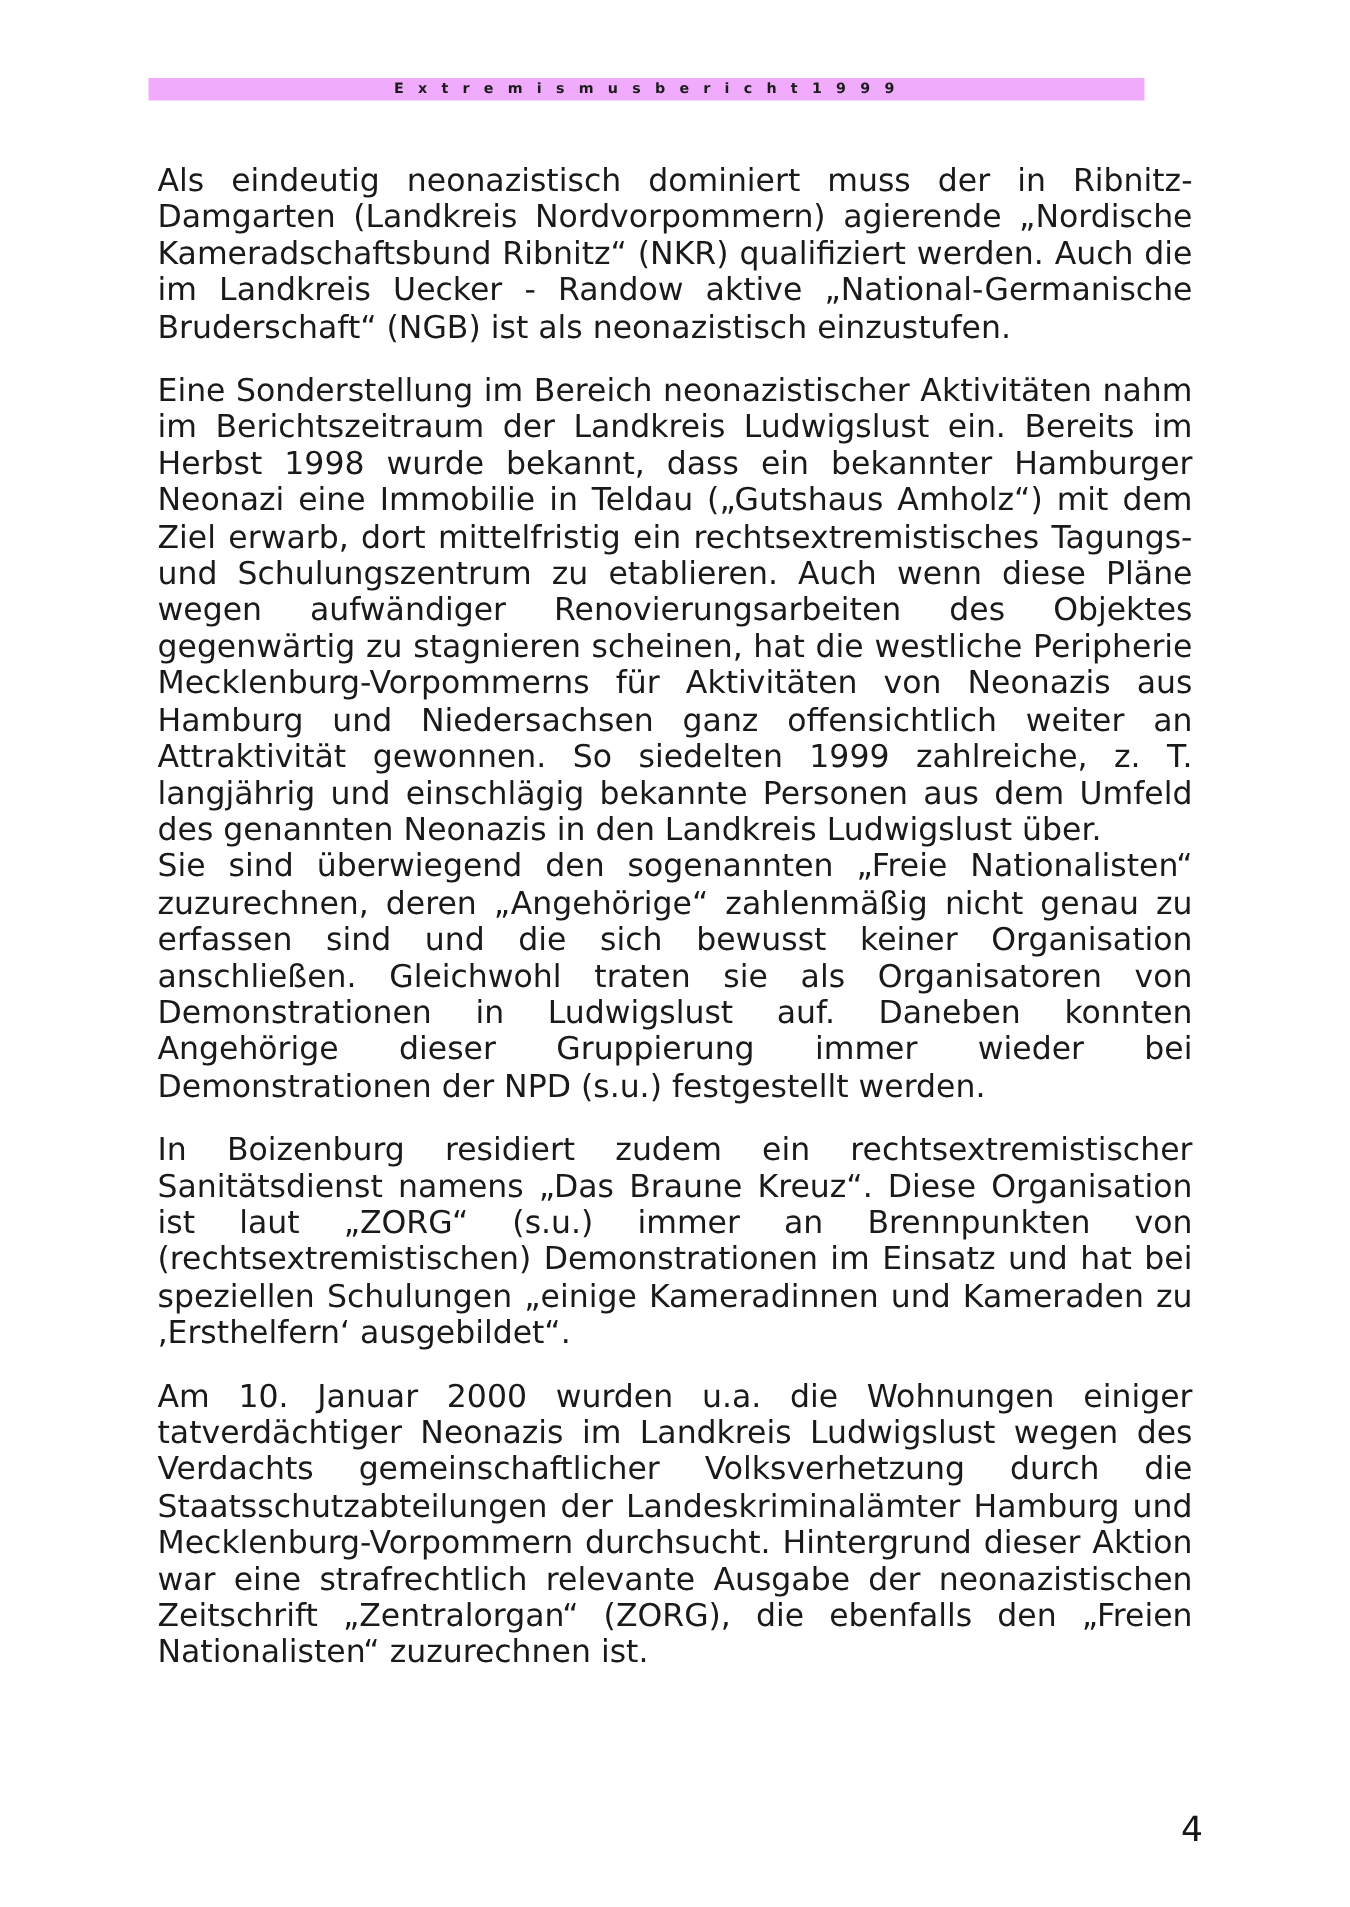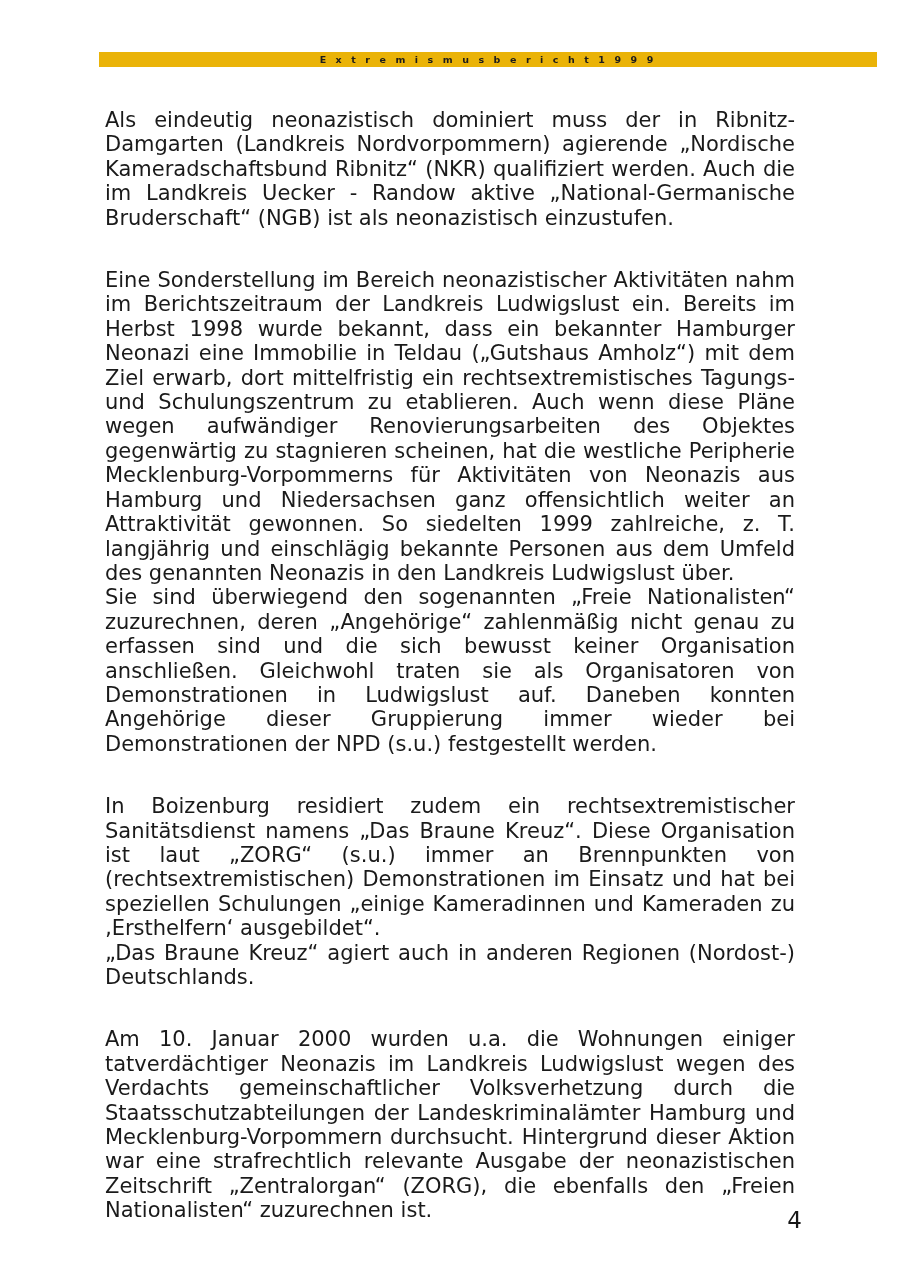--- a/index.html
+++ b/index.html
@@ -18,23 +18,23 @@
   .page {
     position: relative;
     width: 900px;
     height: 1271px;
     box-sizing: border-box;
   }
   .header-band {
     position: absolute;
     left: 99px;
     top: 52px;
-    width: 778px;
+    width: 664px;
     height: 15px;
-    background: #eab308;
+    background: #f0abfc;
     display: flex;
     align-items: center;
     justify-content: center;
   }
   .header-band .header-text {
     font-family: "DejaVu Sans", sans-serif;
     font-size: 9.5px;
     letter-spacing: 3.1px;
     color: #1c1c1c;
     font-weight: 600;
@@ -49,21 +49,21 @@
   }
   p.para {
     margin: 0;
     font-size: 21px;
     line-height: 24.4px;
     text-align: justify;
     text-justify: inter-word;
     color: #1a1a1a;
     hyphens: none;
   }
-  p.para.gap-large { margin-top: 38px; }
+  p.para.gap-large { margin-top: 18px; }
   p.para.gap-none  { margin-top: 0px; }
   .page-number {
     position: absolute;
     right: 98px;
     bottom: 38px;
     font-size: 23px;
     color: #161616;
     font-family: "DejaVu Sans", sans-serif;
   }
 </style>
@@ -74,19 +74,18 @@
 
   <div class="header-band">
     <span class="header-text">E x t r e m i s m u s b e r i c h t   1 9 9 9</span>
   </div>
 
   <div class="content">
     <p class="para gap-none">Als eindeutig neonazistisch dominiert muss der in Ribnitz-Damgarten (Landkreis Nordvorpommern) agierende „Nordische Kameradschaftsbund Ribnitz“ (NKR) qualifiziert werden. Auch die im Landkreis Uecker - Randow aktive „National-Germanische Bruderschaft“ (NGB) ist als neonazistisch einzustufen.</p>
     <p class="para gap-large">Eine Sonderstellung im Bereich neonazistischer Aktivitäten nahm im Berichtszeitraum der Landkreis Ludwigslust ein. Bereits im Herbst 1998 wurde bekannt, dass ein bekannter Hamburger Neonazi eine Immobilie in Teldau („Gutshaus Amholz“) mit dem Ziel erwarb, dort mittelfristig ein rechtsextremistisches Tagungs- und Schulungszentrum zu etablieren. Auch wenn diese Pläne wegen aufwändiger Renovierungsarbeiten des Objektes gegenwärtig zu stagnieren scheinen, hat die westliche Peripherie Mecklenburg-Vorpommerns für Aktivitäten von Neonazis aus Hamburg und Niedersachsen ganz offensichtlich weiter an Attraktivität gewonnen. So siedelten 1999 zahlreiche, z. T. langjährig und einschlägig bekannte Personen aus dem Umfeld des genannten Neonazis in den Landkreis Ludwigslust über.</p>
     <p class="para gap-none">Sie sind überwiegend den sogenannten „Freie Nationalisten“ zuzurechnen, deren „Angehörige“ zahlenmäßig nicht genau zu erfassen sind und die sich bewusst keiner Organisation anschließen. Gleichwohl traten sie als Organisatoren von Demonstrationen in Ludwigslust auf. Daneben konnten Angehörige dieser Gruppierung immer wieder bei Demonstrationen der NPD (s.u.) festgestellt werden.</p>
     <p class="para gap-large">In Boizenburg residiert zudem ein rechtsextremistischer Sanitätsdienst namens „Das Braune Kreuz“. Diese Organisation ist laut „ZORG“ (s.u.) immer an Brennpunkten von (rechtsextremistischen) Demonstrationen im Einsatz und hat bei speziellen Schulungen „einige Kameradinnen und Kameraden zu ‚Ersthelfern‘ ausgebildet“.</p>
-    <p class="para gap-none">„Das Braune Kreuz“ agiert auch in anderen Regionen (Nordost-) Deutschlands.</p>
     <p class="para gap-large">Am 10. Januar 2000 wurden u.a. die Wohnungen einiger tatverdächtiger Neonazis im Landkreis Ludwigslust wegen des Verdachts gemeinschaftlicher Volksverhetzung durch die Staatsschutzabteilungen der Landeskriminalämter Hamburg und Mecklenburg-Vorpommern durchsucht. Hintergrund dieser Aktion war eine strafrechtlich relevante Ausgabe der neonazistischen Zeitschrift „Zentralorgan“ (ZORG), die ebenfalls den „Freien Nationalisten“ zuzurechnen ist.</p>
   </div>
 
   <div class="page-number">4</div>
 
 </div>
 
 </body></html>

